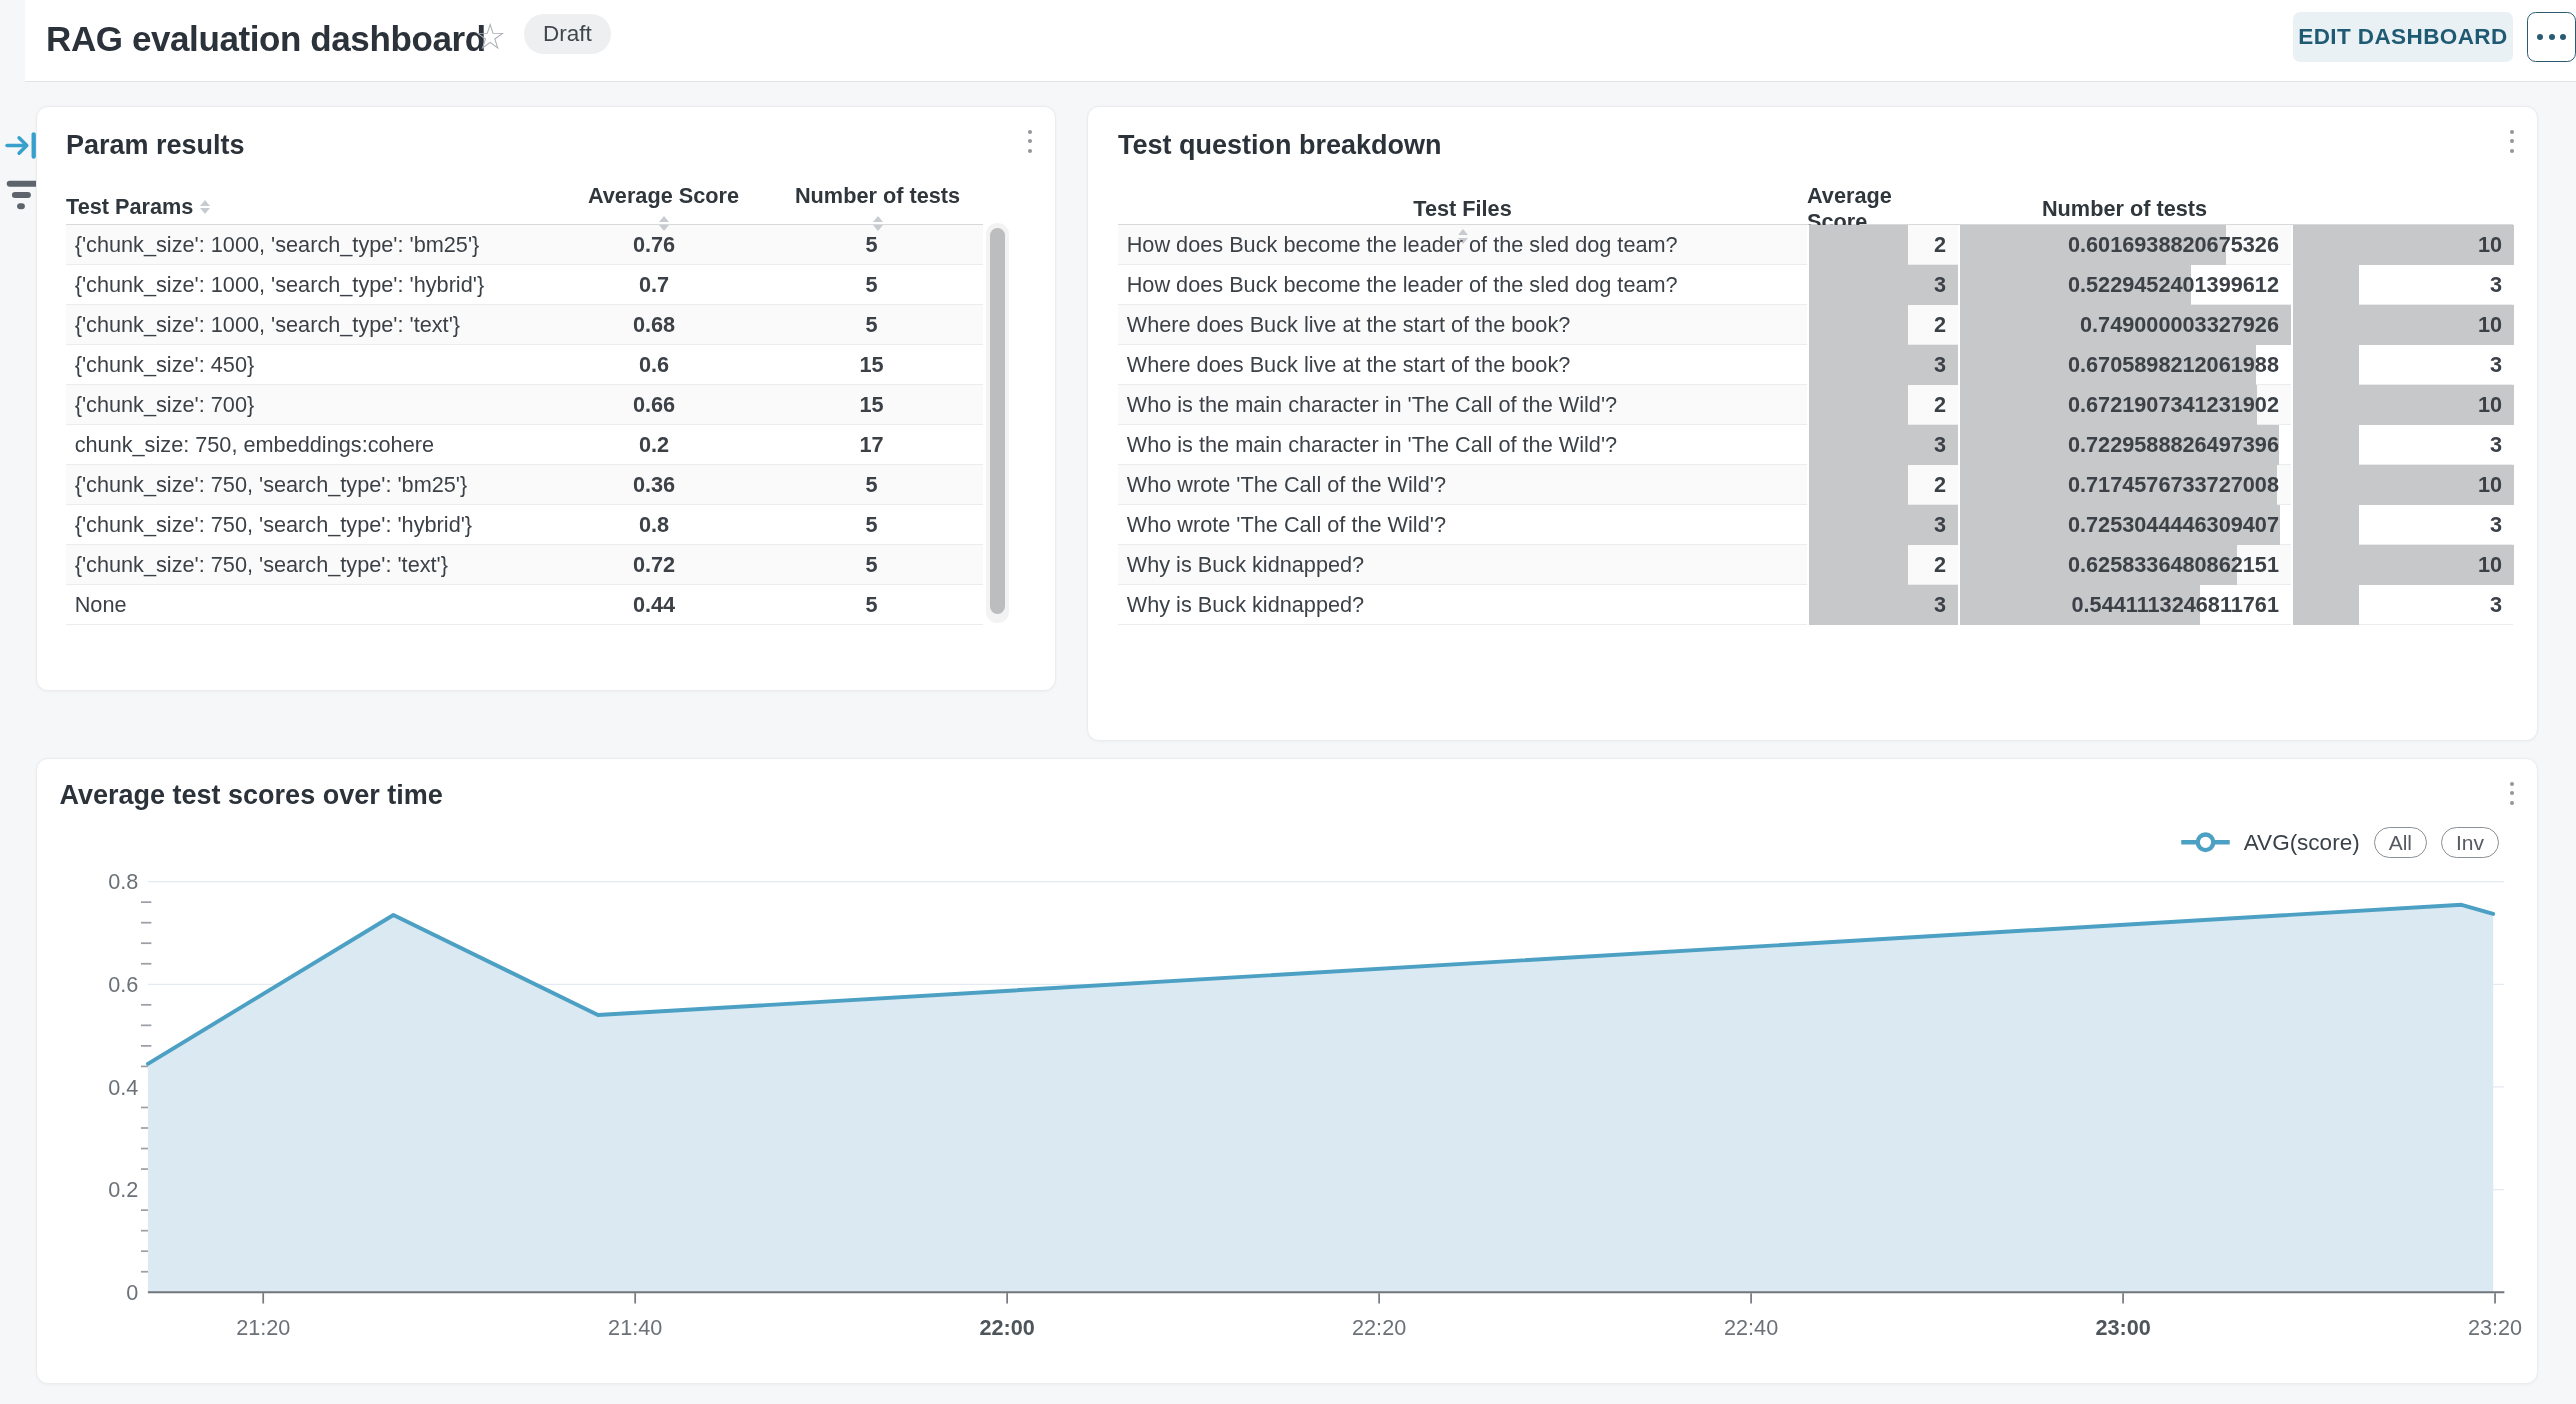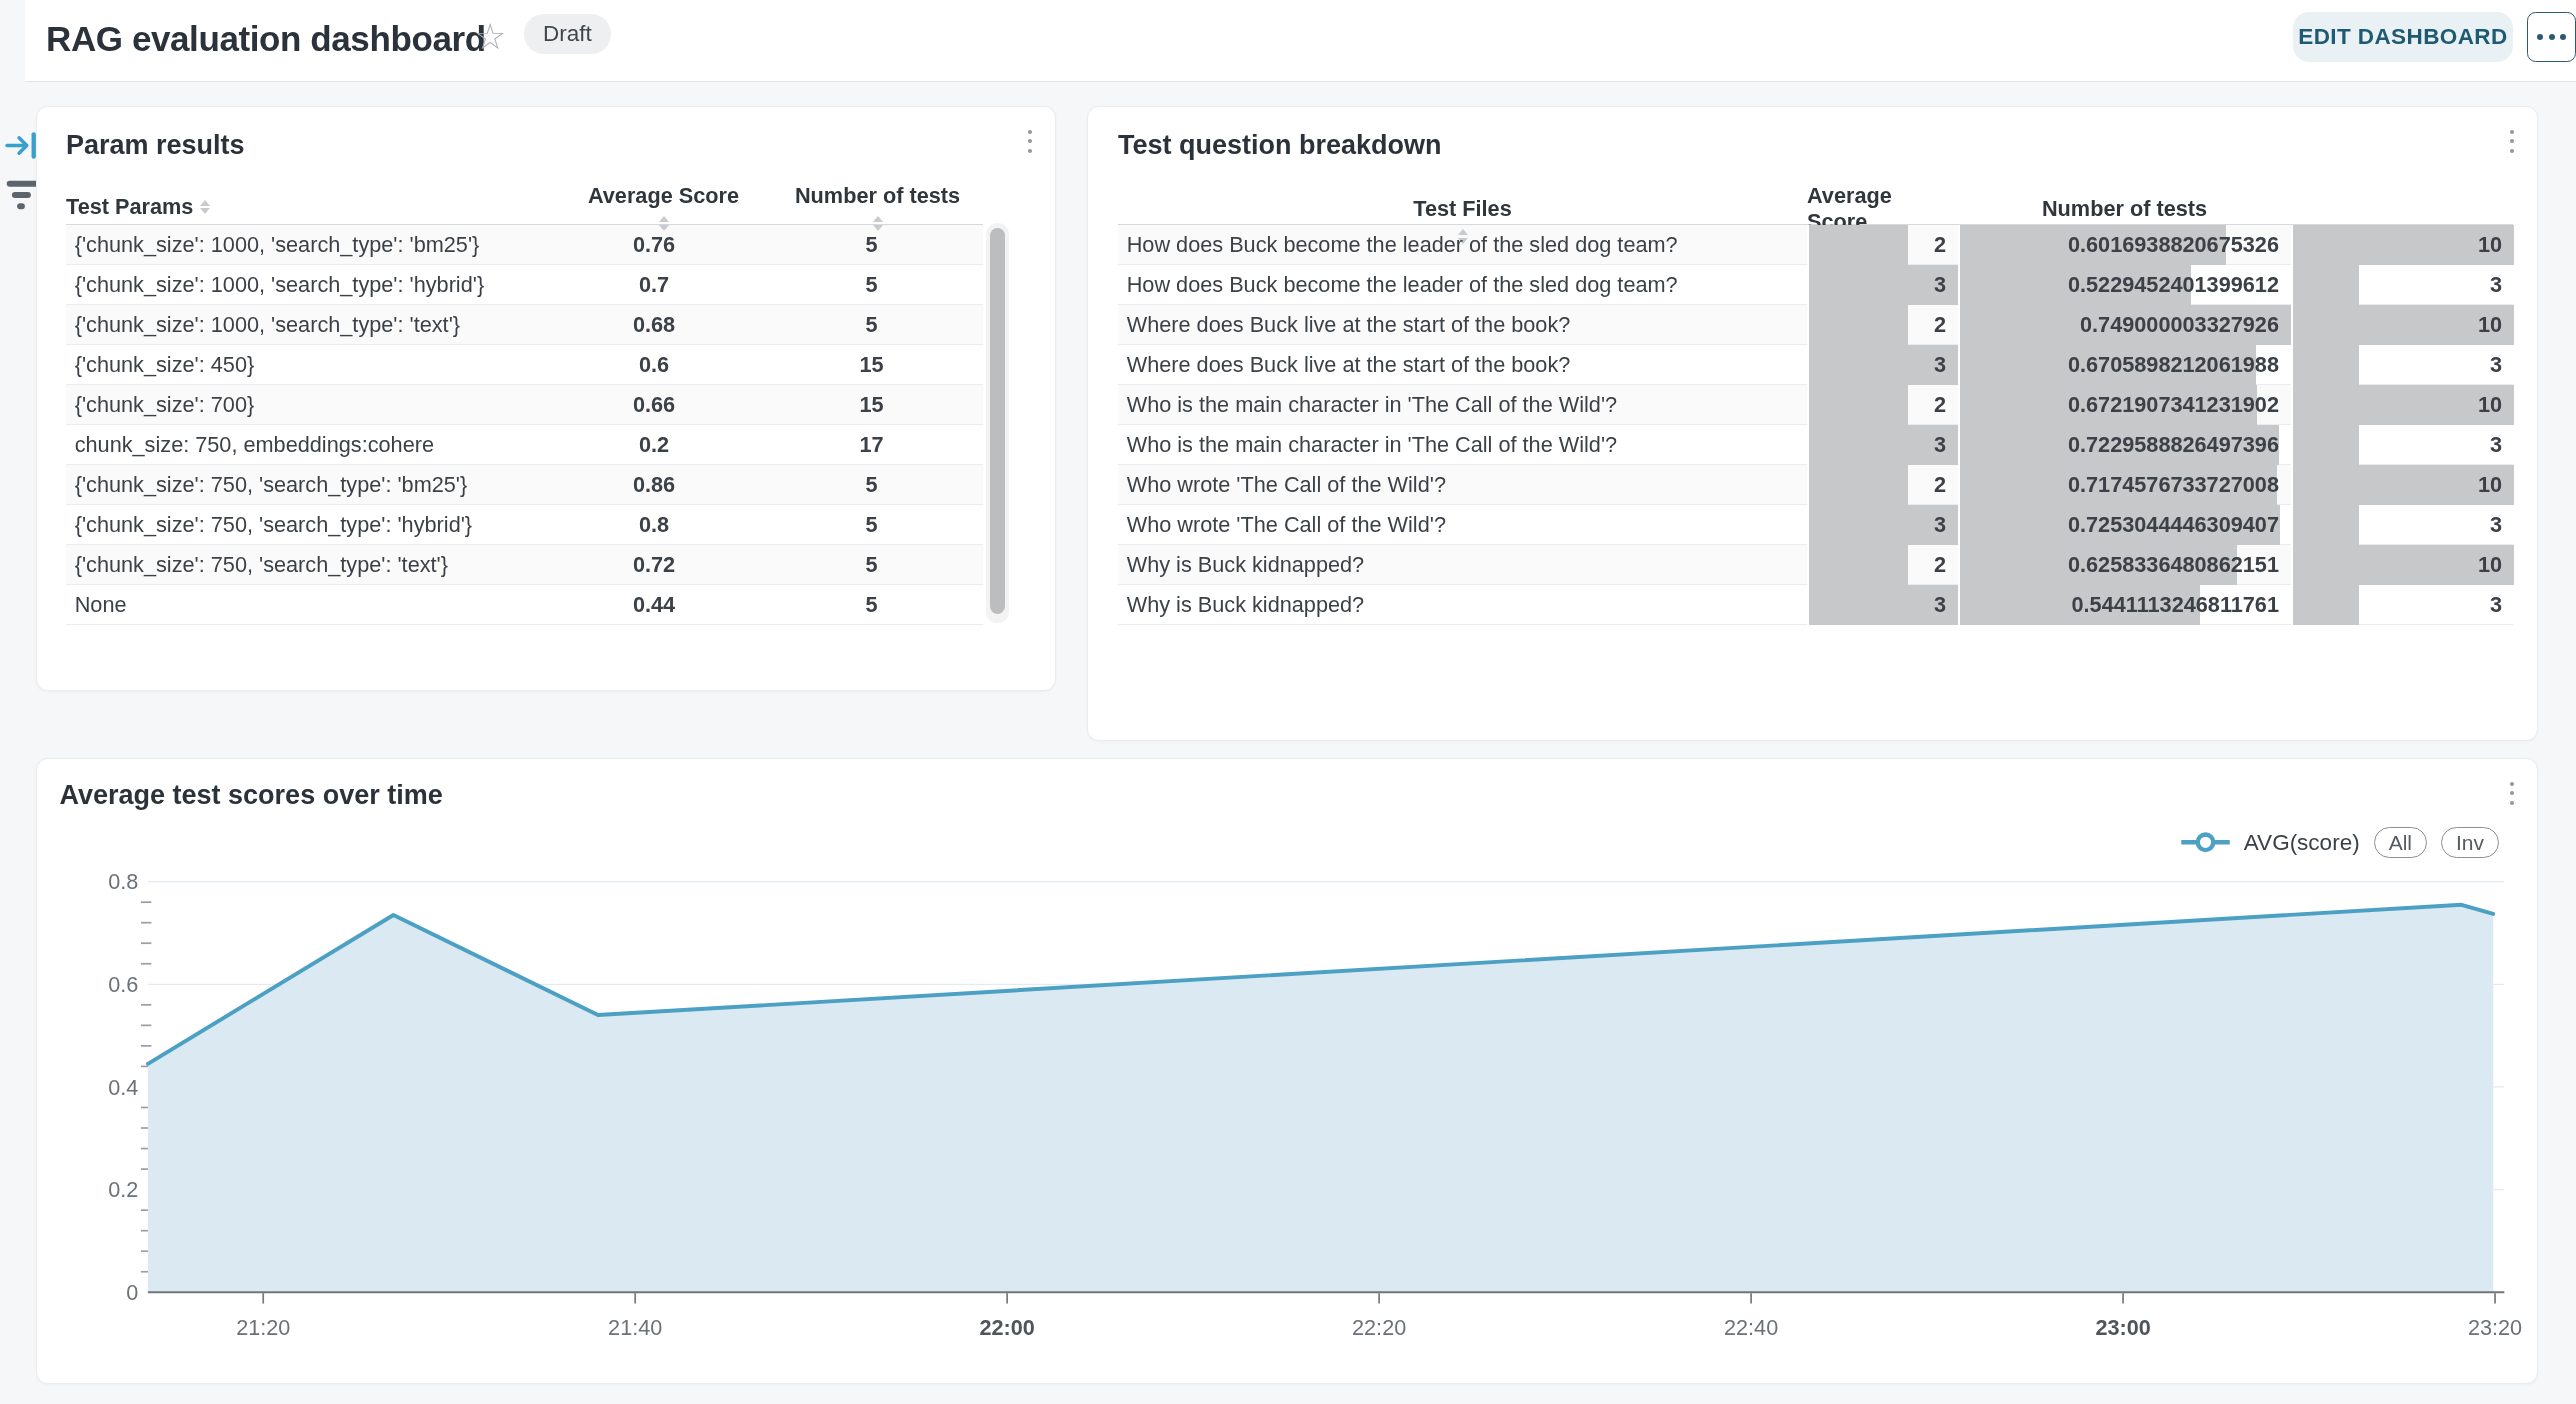--- a/index.html
+++ b/index.html
@@ -7,21 +7,21 @@
   body { font-family:"Liberation Sans", sans-serif; background:#f6f7f8; position:relative; color:#3b4147; }
 
   
   .topbar { position:absolute; top:0; left:0; width:2576px; height:82px; background:#ffffff;
             border-bottom:0.9px solid #e3e4e6;margin-left:25px; }
   .page-title { position:absolute; left:21px; top:19px; font-size:35px; font-weight:bold; color:#2b323a; letter-spacing:-0.4px; }
   .star { position:absolute; left:449px; top:15.6px; font-size:36px; color:#a9aeb4; line-height:42px; }
   .badge { position:absolute; left:499px; top:14px; background:#eeeff0; border-radius:21px; padding:7px 19px;
            font-size:22.5px; color:#3f464d; }
   .edit-btn { position:absolute; left:2268px; top:12px; width:220px; height:50px; background:#eaf1f5; border:none;
-              border-radius:16px; color:#1f5a73; font-size:22.5px; font-weight:bold; letter-spacing:0.4px;
+              border-radius:7px; color:#1f5a73; font-size:22.5px; font-weight:bold; letter-spacing:0.4px;
               font-family:"Liberation Sans",sans-serif; cursor:pointer; }
   .more-btn { position:absolute; left:2502px; top:12px; width:49px; height:50px; background:#fff;
               border:1.7px solid #2a5b72; border-radius:8.7px; display:flex; align-items:center; justify-content:center; gap:5.2px; cursor:pointer;}
   .more-btn i { width:6px; height:6px; border-radius:50%; background:#2a5b72; }
 
   
   .margin-icons { position:absolute; left:5.2px; top:130px; width:40px; }
   .icon-collapse { display:block; margin-bottom:15.6px; }
   .icon-filter  { display:block; }
 
@@ -154,21 +154,21 @@
           <div class="cell num" style="padding-right:19px">0.66</div>
           <div class="cell num">15</div>
         </div>
         <div class="row">
           <div class="cell left">chunk_size: 750, embeddings:cohere</div>
           <div class="cell num" style="padding-right:19px">0.2</div>
           <div class="cell num">17</div>
         </div>
         <div class="row">
           <div class="cell left">{'chunk_size': 750, 'search_type': 'bm25'}</div>
-          <div class="cell num" style="padding-right:19px">0.86</div>
+          <div class="cell num" style="padding-right:19px">0.36</div>
           <div class="cell num">5</div>
         </div>
         <div class="row">
           <div class="cell left">{'chunk_size': 750, 'search_type': 'hybrid'}</div>
           <div class="cell num" style="padding-right:19px">0.8</div>
           <div class="cell num">5</div>
         </div>
         <div class="row">
           <div class="cell left">{'chunk_size': 750, 'search_type': 'text'}</div>
           <div class="cell num" style="padding-right:19px">0.72</div>

